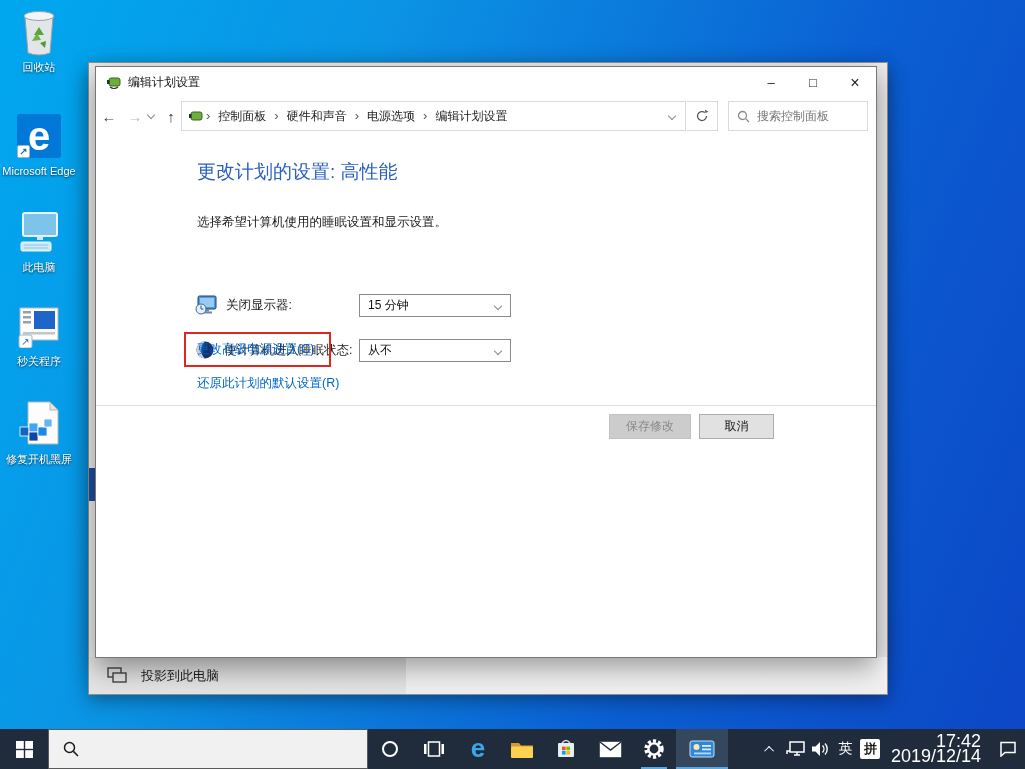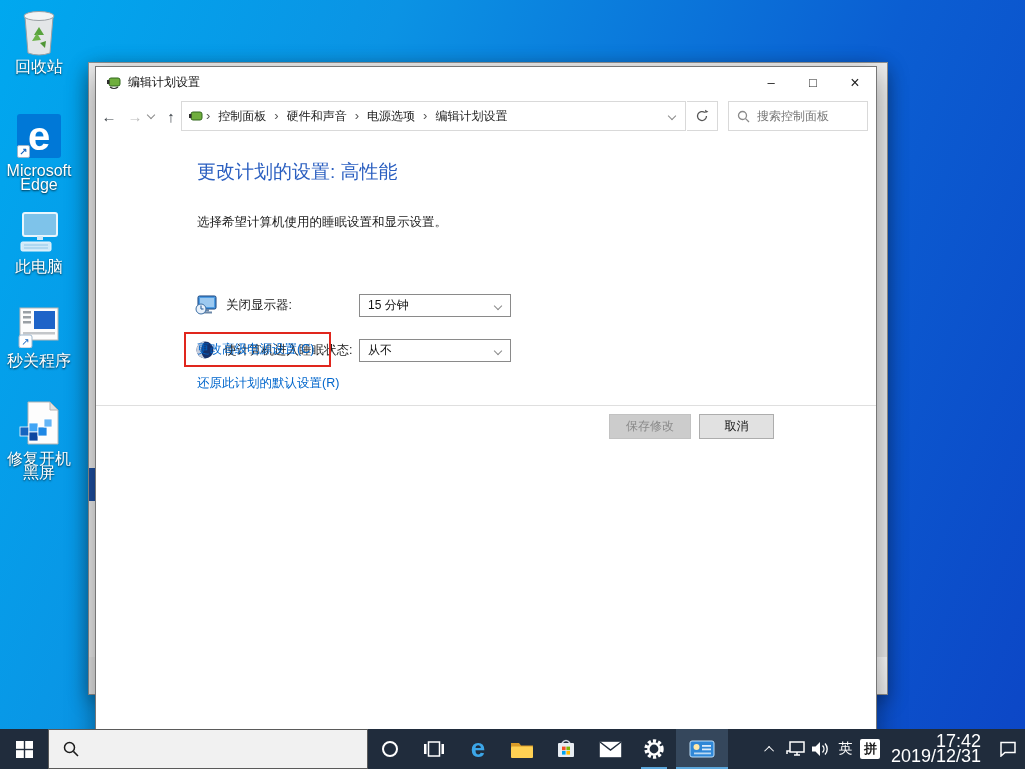--- a/index.html
+++ b/index.html
@@ -6,38 +6,38 @@
   html,body { width:1025px; height:769px; overflow:hidden; }
   body {
     font-family:"Liberation Sans","DejaVu Sans",sans-serif;
     position:relative;
     background:linear-gradient(112deg,#00a8ef 0%,#0b93e4 30%,#0b5ed2 68%,#0c46c6 100%);
   }
 
   
   .dicon { position:absolute; left:2px; width:74px; text-align:center; cursor:default; }
   .dicon .ic { height:52px; display:flex; align-items:center; justify-content:center; position:relative; }
-  .dicon .lbl { color:#fff; font-size:16px; line-height:14px; text-shadow:0 1px 2px rgba(0,0,0,.75); margin-top:2px; }
+  .dicon .lbl { color:#fff; font-size:11px; line-height:14px; text-shadow:0 1px 2px rgba(0,0,0,.75); margin-top:2px; }
   .edge-tile { width:44px; height:44px; background:#0078d7; border-radius:3px; color:#fff;
     font-size:40px; font-weight:bold; line-height:44px; text-align:center; position:relative; }
   .shortcut { position:absolute; left:0; bottom:0; width:13px; height:13px; background:#fff;
     border:1px solid #9fb6cc; border-radius:2px; color:#1464c0; font-size:10px; line-height:11px; text-align:center; }
 
   
   .bg-window { position:absolute; left:88px; top:62px; width:800px; height:633px;
     background:#ececec; border:1px solid #8f8f8f; box-shadow:0 6px 18px rgba(0,0,0,.35); }
   .bg-bottombar { position:absolute; left:0; bottom:0; width:100%; height:37px; display:flex; }
   .bg-bottombar .seg-left { width:317px; height:100%; background:#e4e4e4; display:flex; align-items:center; }
   .bg-bottombar .seg-right { flex:1; height:100%; background:linear-gradient(#fdfdfd,#efefef); }
   .bg-bottombar .txt { font-size:13px; color:#1a1a1a; margin-left:14px;text-align:right; }
   .bg-bottombar svg { margin-left:18px; }
   .bg-nav-accent { position:absolute; left:0px; top:405px; width:7px; height:33px; background:#1d4fa1; }
 
   
-  .window { position:absolute; left:95px; top:66px; width:782px; height:703px; background:#fff;
+  .window { position:absolute; left:95px; top:66px; width:782px; height:592px; background:#fff;
     border:1px solid #767676; box-shadow:0 10px 26px rgba(0,0,0,.4); }
   .titlebar { height:30px; display:flex; align-items:center; }
   .titlebar .app-ic { margin-left:10px; }
   .titlebar .t { font-size:12px; color:#111; margin-left:6px; flex:1; }
   .wbtn { width:42px; height:29px; text-align:center; line-height:29px; font-size:13px; color:#222; cursor:default; }
   .wbtn.close { font-size:16px; }
 
   .navbar { height:38px; display:flex; align-items:center; position:relative; }
   .navarrow { font-size:15px; width:26px; text-align:center; color:#3b4248; }
   .navarrow.disabled { color:#bcbcbc; }
@@ -373,21 +373,21 @@
         <path d="M11.5 4.5 a5 5 0 0 1 0 7" fill="none" stroke="#fff" stroke-width="1.4"></path>
         <path d="M14 2.5 a8 8 0 0 1 0 11" fill="none" stroke="#fff" stroke-width="1.4"></path>
       </svg>
     </div>
     <div class="tray-item ime-lang">英</div>
     <div class="tray-item">
       <div class="ime-box">拼</div>
     </div>
     <div class="clock">
       <div>17:42</div>
-      <div>2019/12/31</div>
+      <div>2019/12/14</div>
     </div>
     <div class="tray-item" style="width:34px">
       <svg width="18" height="16" viewBox="0 0 18 16">
         <path d="M2 1.5 h14 v10 h-10 l-4 3.5 z" fill="none" stroke="#fff" stroke-width="1.5"></path>
       </svg>
     </div>
   </div>
 </div>
 
 </body></html>

